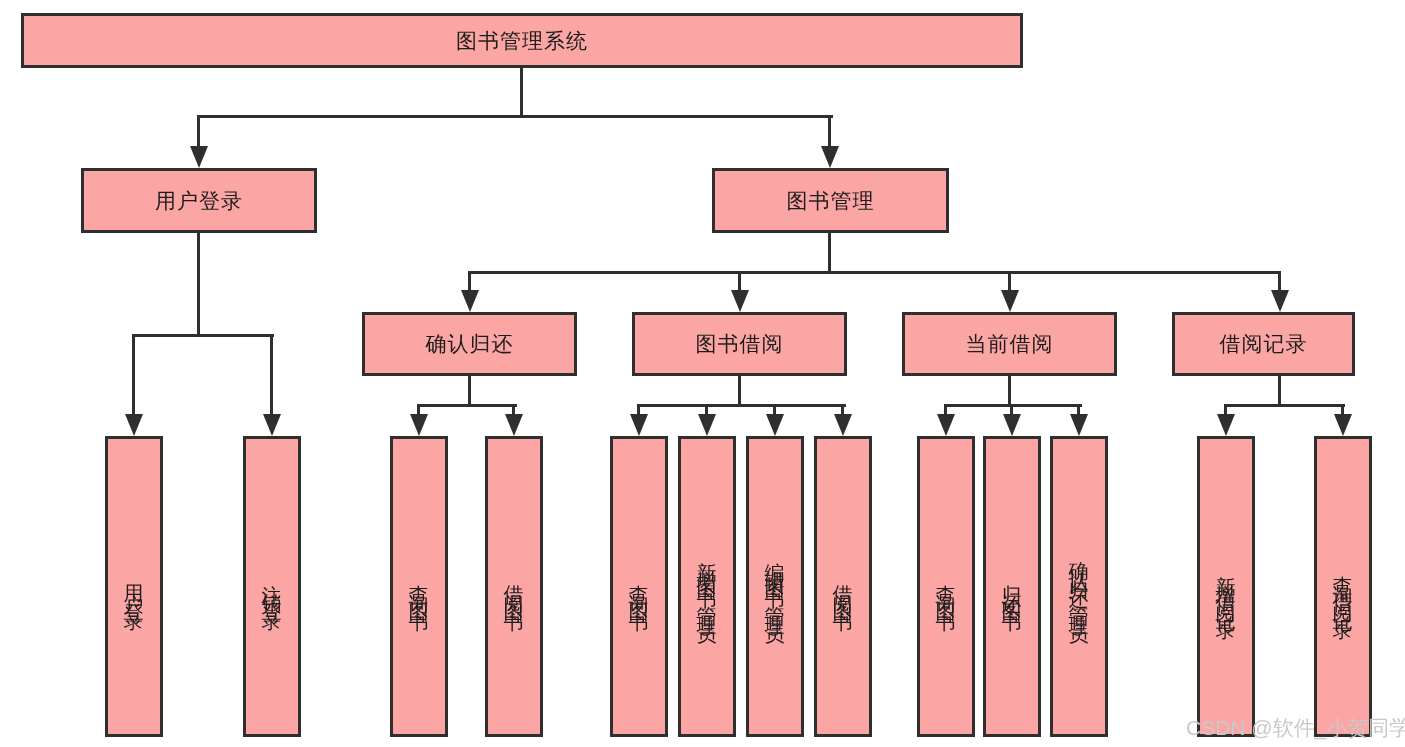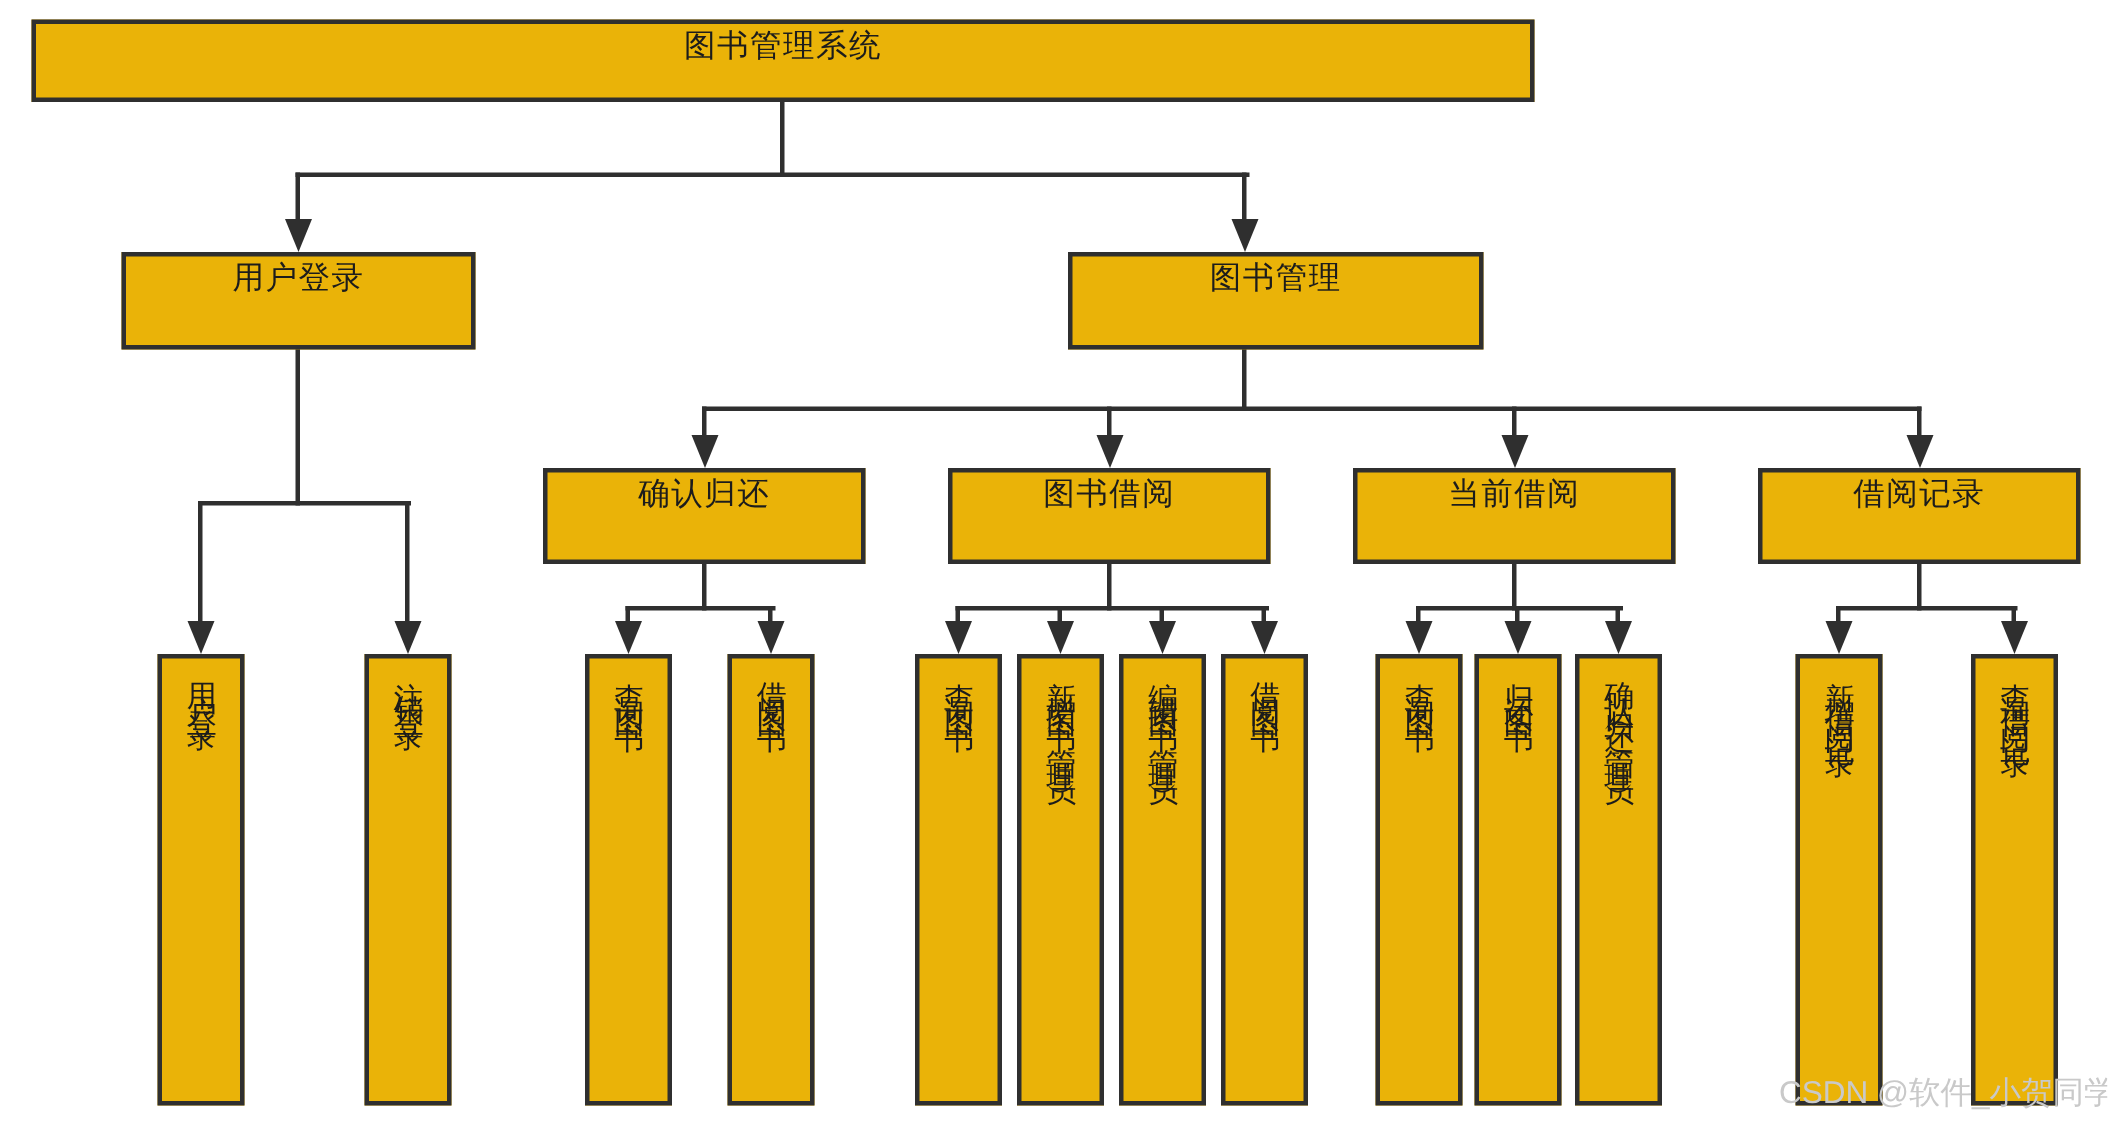--- a/index.html
+++ b/index.html
@@ -1,22 +1,22 @@
 <!DOCTYPE html>
 <html><head>
 <meta charset="utf-8">
 <style>
   html,body{margin:0;padding:0;background:#ffffff;}
   .stage{
     position:relative;width:1405px;height:747px;background:#ffffff;overflow:hidden;
     font-family:"Liberation Sans","DejaVu Sans",sans-serif;color:#1c1c1c;
   }
   .box{
-    position:absolute;box-sizing:border-box;background:#eab308;
-    border:3px solid #2f2f2f;display:flex;align-items:flex-start;justify-content:center;
+    position:absolute;box-sizing:border-box;background:#fca5a5;
+    border:3px solid #2f2f2f;display:flex;align-items:center;justify-content:center;
     z-index:2;
   }
   .hlabel{font-size:21px;letter-spacing:1px;white-space:nowrap;}
   .leaf .vtext{
     writing-mode:vertical-rl;text-orientation:mixed;
     font-size:20px;letter-spacing:9px;line-height:1;
   }
   .ln{position:absolute;background:#2f2f2f;z-index:1;}
   .arr{
     position:absolute;width:0;height:0;z-index:1;
@@ -93,34 +93,34 @@
   <div class="arr" style="left:1217px;top:414px;"></div>
   <div class="arr" style="left:1334px;top:414px;"></div>
 
   <div class="box" style="left:21px;top:13px;width:1002px;height:55px;">
     <span class="hlabel">图书管理系统</span>
   </div>
 
   <div class="box" style="left:81px;top:168px;width:236px;height:65px;">
     <span class="hlabel">用户登录</span>
   </div>
-  <div class="box" style="left:712px;top:168px;width:277px;height:65px;">
+  <div class="box" style="left:712px;top:168px;width:237px;height:65px;">
     <span class="hlabel">图书管理</span>
   </div>
 
   <div class="box" style="left:362px;top:312px;width:215px;height:64px;">
     <span class="hlabel">确认归还</span>
   </div>
   <div class="box" style="left:902px;top:312px;width:215px;height:64px;">
     <span class="hlabel">当前借阅</span>
   </div>
   <div class="box" style="left:632px;top:312px;width:215px;height:64px;">
     <span class="hlabel">图书借阅</span>
   </div>
-  <div class="box" style="left:1172px;top:312px;width:215px;height:64px;">
+  <div class="box" style="left:1172px;top:312px;width:183px;height:64px;">
     <span class="hlabel">借阅记录</span>
   </div>
 
   <div class="box leaf" style="left:105px;top:436px;width:58px;height:301px;">
     <span class="vtext">用户登录</span>
   </div>
   <div class="box leaf" style="left:243px;top:436px;width:58px;height:301px;">
     <span class="vtext">注销登录</span>
   </div>
 

